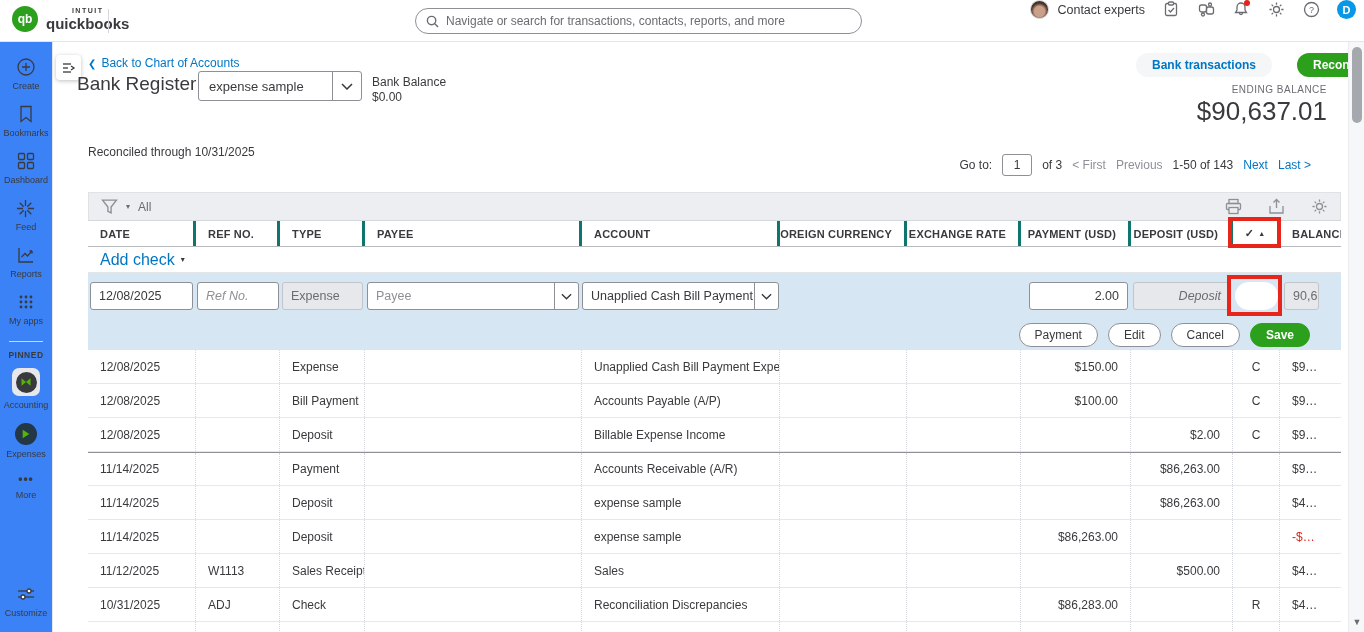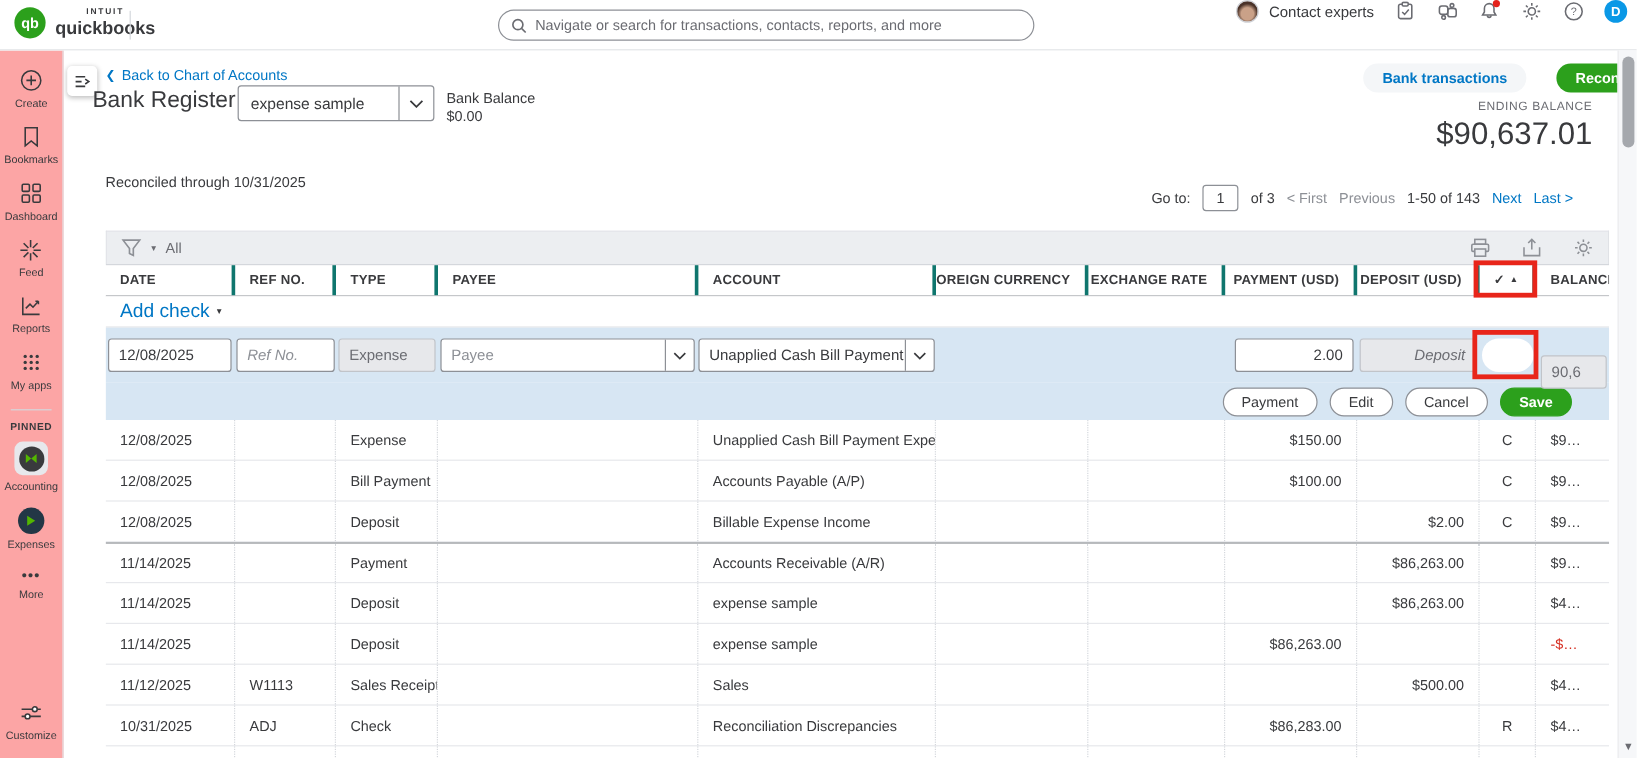--- a/index.html
+++ b/index.html
@@ -16,21 +16,21 @@
   .searchbar { position:absolute; left:415px; top:8px; width:447px; height:26px; border:1px solid #8d9096; border-radius:13px; display:flex; align-items:center; padding-left:10px; gap:7px; background:#fff; }
   .searchbar .ph { font-size:12px; color:#6b6c72; white-space:nowrap; }
   .top-right { position:absolute; right:8px; top:0; height:42px; display:flex; align-items:flex-start; gap:17px; }
   .avatar-photo { width:19px; height:19px; border-radius:50%; background:radial-gradient(circle at 50% 62%, #caa188 38%, #4a3228 62%); border:1px solid #cfd1d6; }
   .contact-experts { font-size:12.5px; color:#393a3d; }
   .ticon { width:18px; height:18px; color:#6b6c72; position:relative; display:flex; align-items:center; justify-content:center; }
   .bell-dot { position:absolute; top:0; right:0; width:6px; height:6px; border-radius:50%; background:#e4231c; }
   .user-circle { width:19px; height:19px; border-radius:50%; background:#0a98e6; color:#fff; font-size:11px; font-weight:bold; display:flex; align-items:center; justify-content:center; }
 
   
-  .sidebar { position:absolute; top:42px; left:0; width:53px; bottom:0; background:#fca5a5; border-right:1px solid #e3e5e8; display:flex; flex-direction:column; align-items:center; padding-top:15px; z-index:9; }
+  .sidebar { position:absolute; top:42px; left:0; width:53px; bottom:0; background:#3b82f6; border-right:1px solid #e3e5e8; display:flex; flex-direction:column; align-items:center; padding-top:15px; z-index:9; }
   .side-item { display:flex; flex-direction:column; align-items:center; gap:4px; margin-bottom:13px; cursor:pointer; }
   .side-item .lbl { font-size:9px; color:#393a3d; white-space:nowrap; }
   .side-ic { width:20px; height:20px; display:flex; align-items:center; justify-content:center; color:#393a3d; }
   .side-div { width:34px; height:1px; background:#d4d7dc; margin:2px 0 8px; }
   .pinned-lbl { font-size:8.5px; font-weight:bold; letter-spacing:.5px; color:#393a3d; margin-bottom:8px; }
   .acct-sq { width:28px; height:28px; border-radius:7px; background:#e7e8ec; display:flex; align-items:center; justify-content:center; }
   .acct-circ { width:21px; height:21px; border-radius:50%; background:#393a3d; display:flex; align-items:center; justify-content:center; }
   .exp-circ { width:22px; height:22px; border-radius:50%; background:#233746; display:flex; align-items:center; justify-content:center; }
   .dots3 { font-size:12px; letter-spacing:1px; color:#393a3d; font-weight:bold; }
   .customize { margin-top:auto; margin-bottom:14px; }
@@ -87,21 +87,21 @@
   .fld.sel .txt.ph { color:#8d9096; }
   .fld.sel .chev-seg { width:24px; height:100%; border-left:1px solid #8d9096; display:flex; align-items:center; justify-content:center; }
   .f-date { left:2px; width:103px; }
   .f-ref { left:109px; width:82px; }
   .f-type { left:194px; width:81px; }
   .f-payee { left:279px; width:212px; }
   .f-acct { left:494px; width:197px; }
   .f-pay { left:941px; width:99px; text-align:right; }
   .f-dep { left:1045px; width:97px; justify-content:flex-end; font-style:italic; color:#8d9096; }
   .f-chk { left:1147px; width:43px; border:none; border-radius:15px; background:#fff; }
-  .f-bal { left:1196px; width:55px;margin-top:14px; }
+  .f-bal { left:1196px; width:35px; }
 
   .btn-row { height:31px; background:#d7e6f3; display:flex; align-items:center; justify-content:flex-end; gap:10px; padding-right:31px; }
   .act-btn { height:24px; padding:0 15px; border-radius:12px; border:1px solid #8d9096; background:#fff; font-size:12px; color:#393a3d; font-family:inherit; cursor:pointer; }
   .act-btn.save { background:#2ca01c; border-color:#2ca01c; color:#fff; font-weight:bold; }
 
   .trow { height:34px; border-bottom:1px solid #e7e8ec; cursor:pointer; }
   .trow.divider-top { border-top:1px solid #8d9096; }
   .td { font-size:12px; color:#393a3d; display:flex; align-items:center; padding:0 12px; border-right:1px dotted #d4d7dc; white-space:nowrap; overflow:hidden; }
   .td:last-child { border-right:none; }
   .td.r { justify-content:flex-end; }

